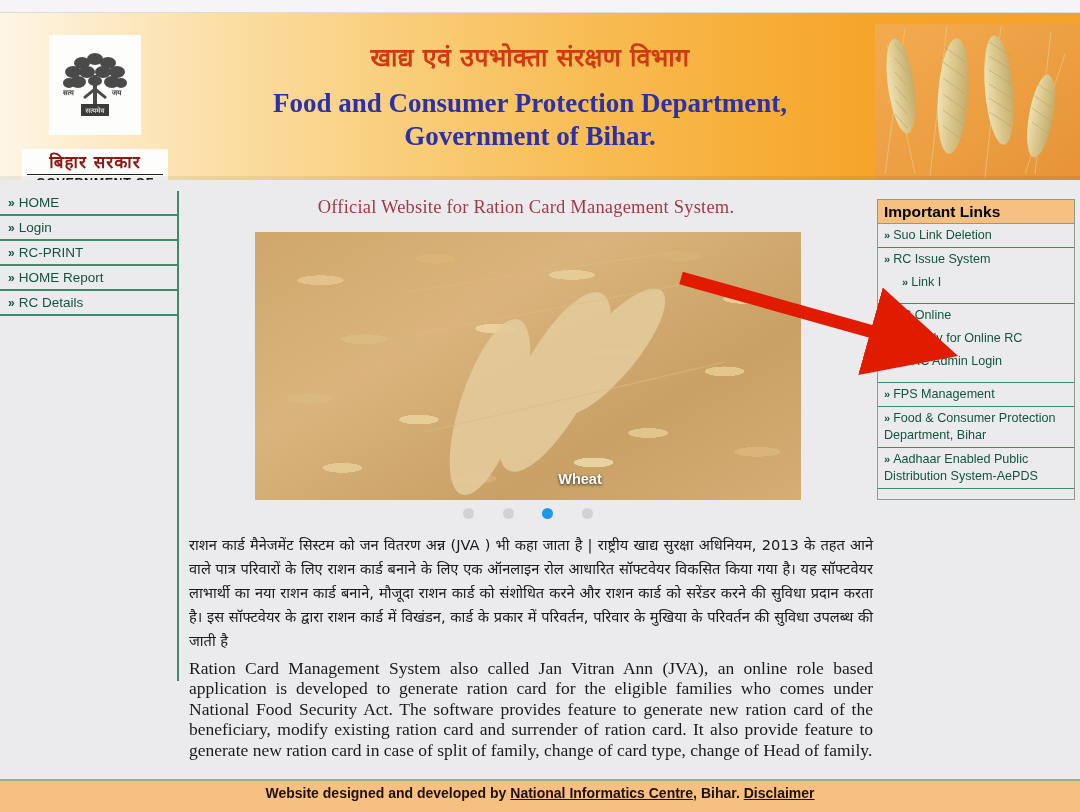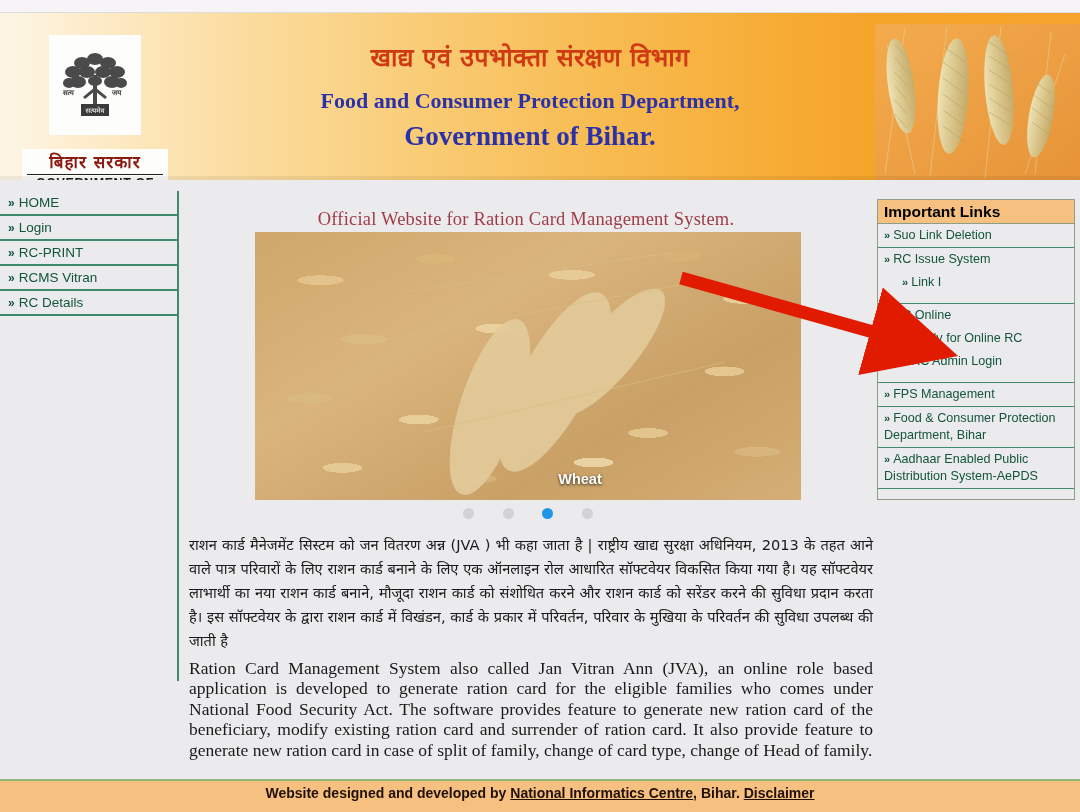--- a/index.html
+++ b/index.html
@@ -116,21 +116,21 @@
     font-weight: bold;
     color: #cf3a13;
     letter-spacing: .3px;
   }
   #title-en1 {
     position: absolute;
     left: 180px; top: 75px;
     width: 700px;
     text-align: center;
     font-family: "Liberation Serif", "DejaVu Serif", serif;
-    font-size: 22px;
+    font-size: 27px;
     font-weight: bold;
     color: #2b32a8;
   }
   #title-en2 {
     position: absolute;
     left: 180px; top: 108px;
     width: 700px;
     text-align: center;
     font-family: "Liberation Serif", "DejaVu Serif", serif;
     font-size: 27px;
@@ -182,21 +182,21 @@
     position: absolute;
     left: 181px; top: 0;
     width: 690px;
     height: 588px;
   }
   #main-title {
     text-align: center;
     font-family: "Liberation Serif", "DejaVu Serif", serif;
     font-size: 18.5px;
     color: #9f3b45;
-    padding-top: 29px;
+    padding-top: 17px;
     letter-spacing: .2px;
   }
 
   
   #carousel {
     position: absolute;
     left: 74px; top: 52px;
     width: 546px; height: 268px;
   }
   #carousel-img {
@@ -444,21 +444,21 @@
       <div class="nav-item">
         <span class="chev">»</span><span>HOME</span>
       </div>
       <div class="nav-item">
         <span class="chev">»</span><span>Login</span>
       </div>
       <div class="nav-item">
         <span class="chev">»</span><span>RC-PRINT</span>
       </div>
       <div class="nav-item">
-        <span class="chev">»</span><span>RCMS Vitran</span>
+        <span class="chev">»</span><span>HOME Report</span>
       </div>
       <div class="nav-item">
         <span class="chev">»</span><span>RC Details</span>
       </div>
     </nav>
 
     <main id="main-col">
       <div id="main-title">Official Website for Ration Card Management System.</div>
 
       <div id="carousel">

